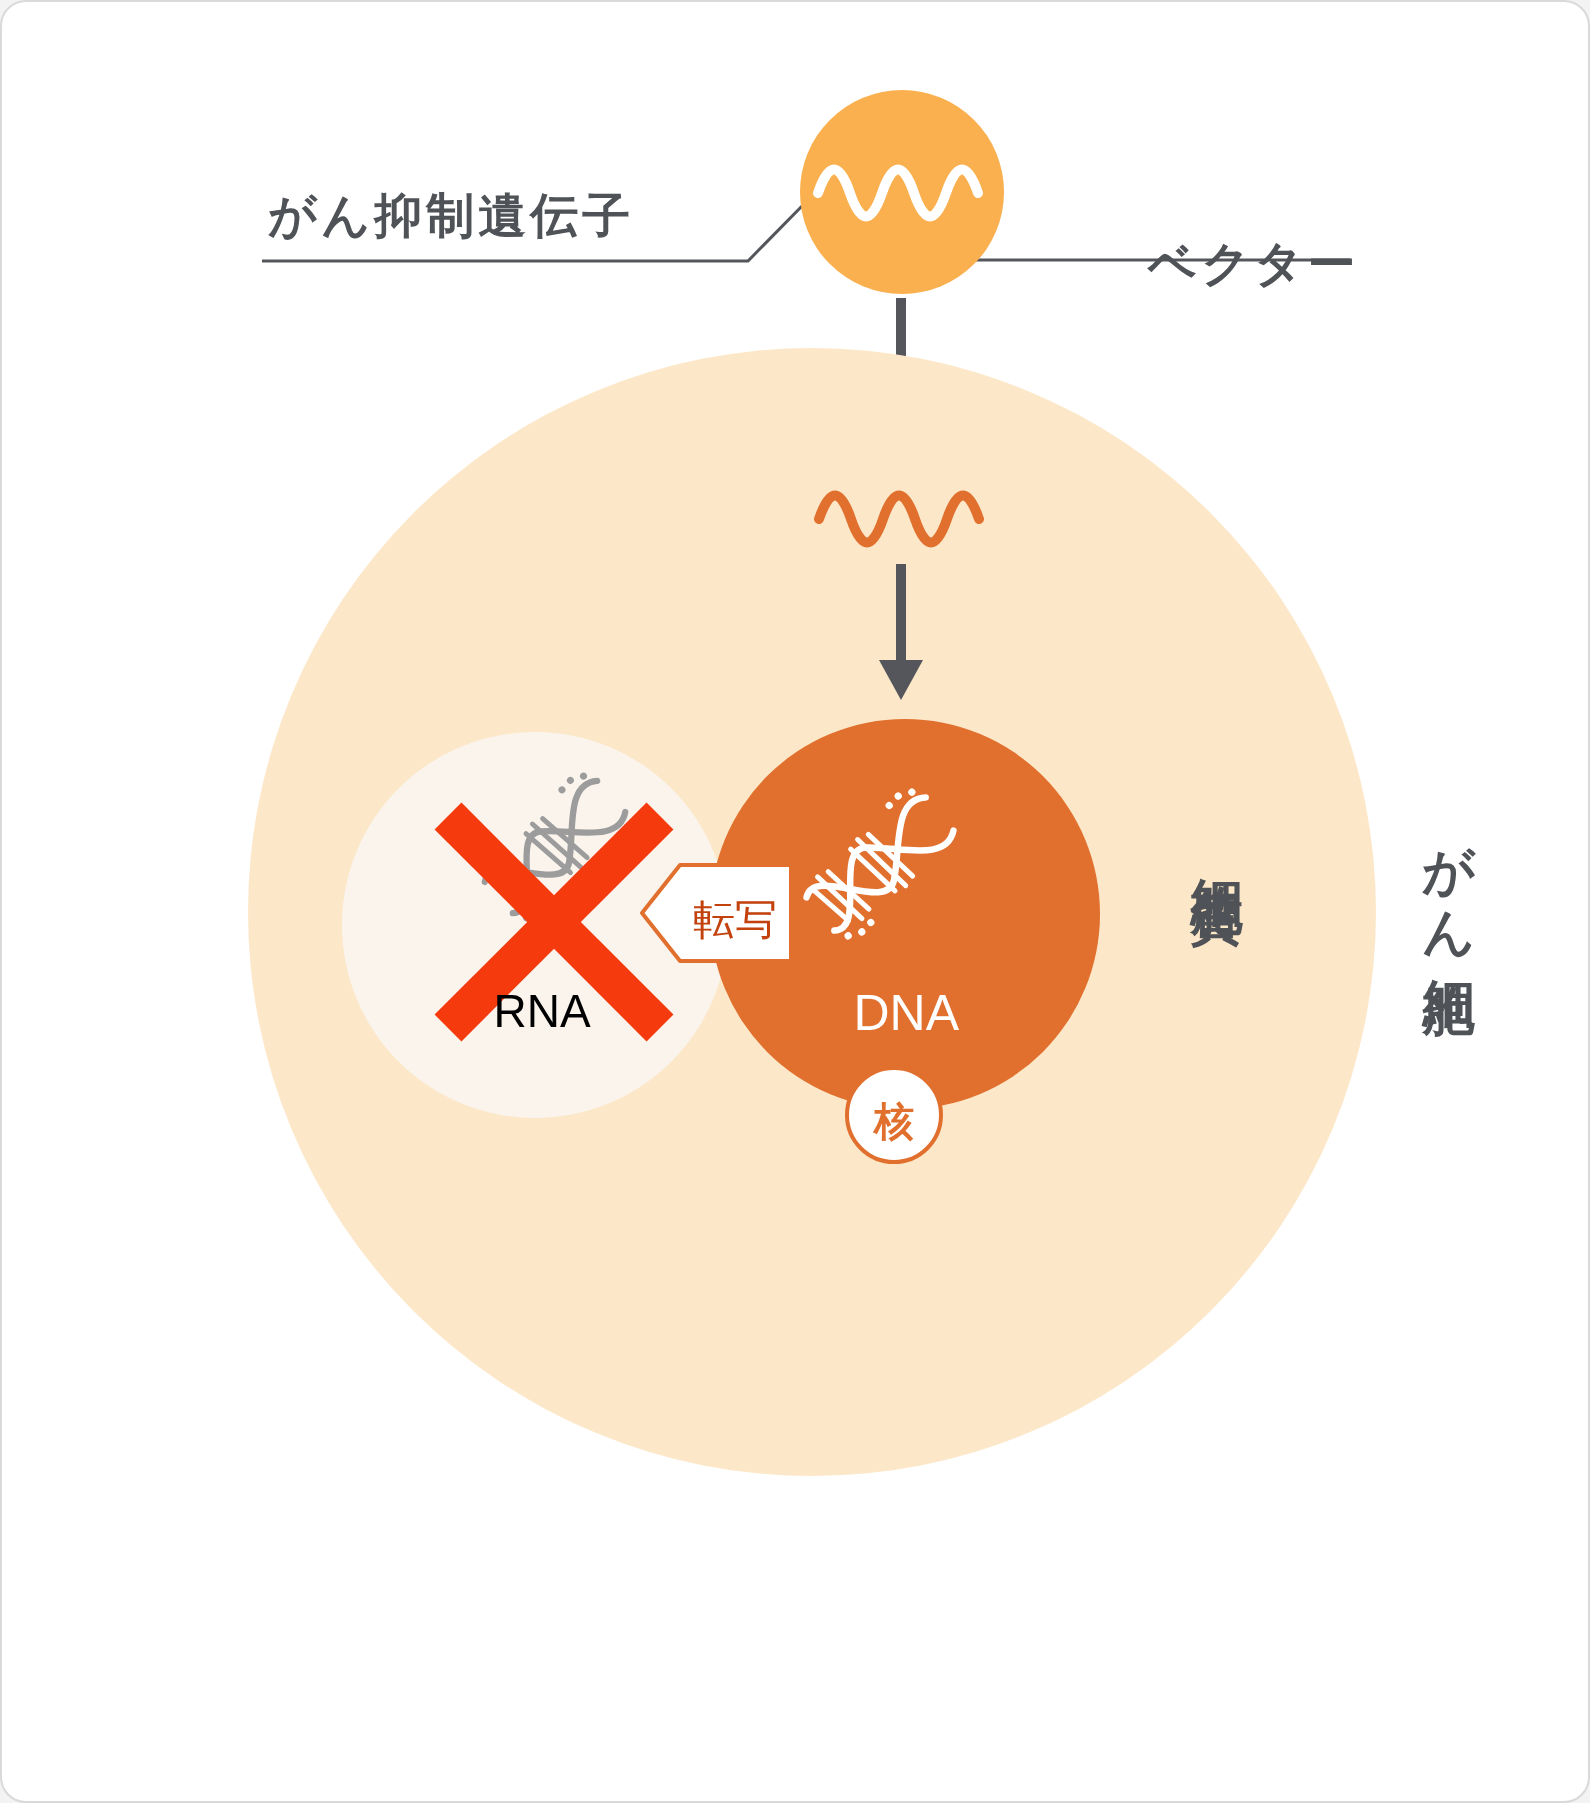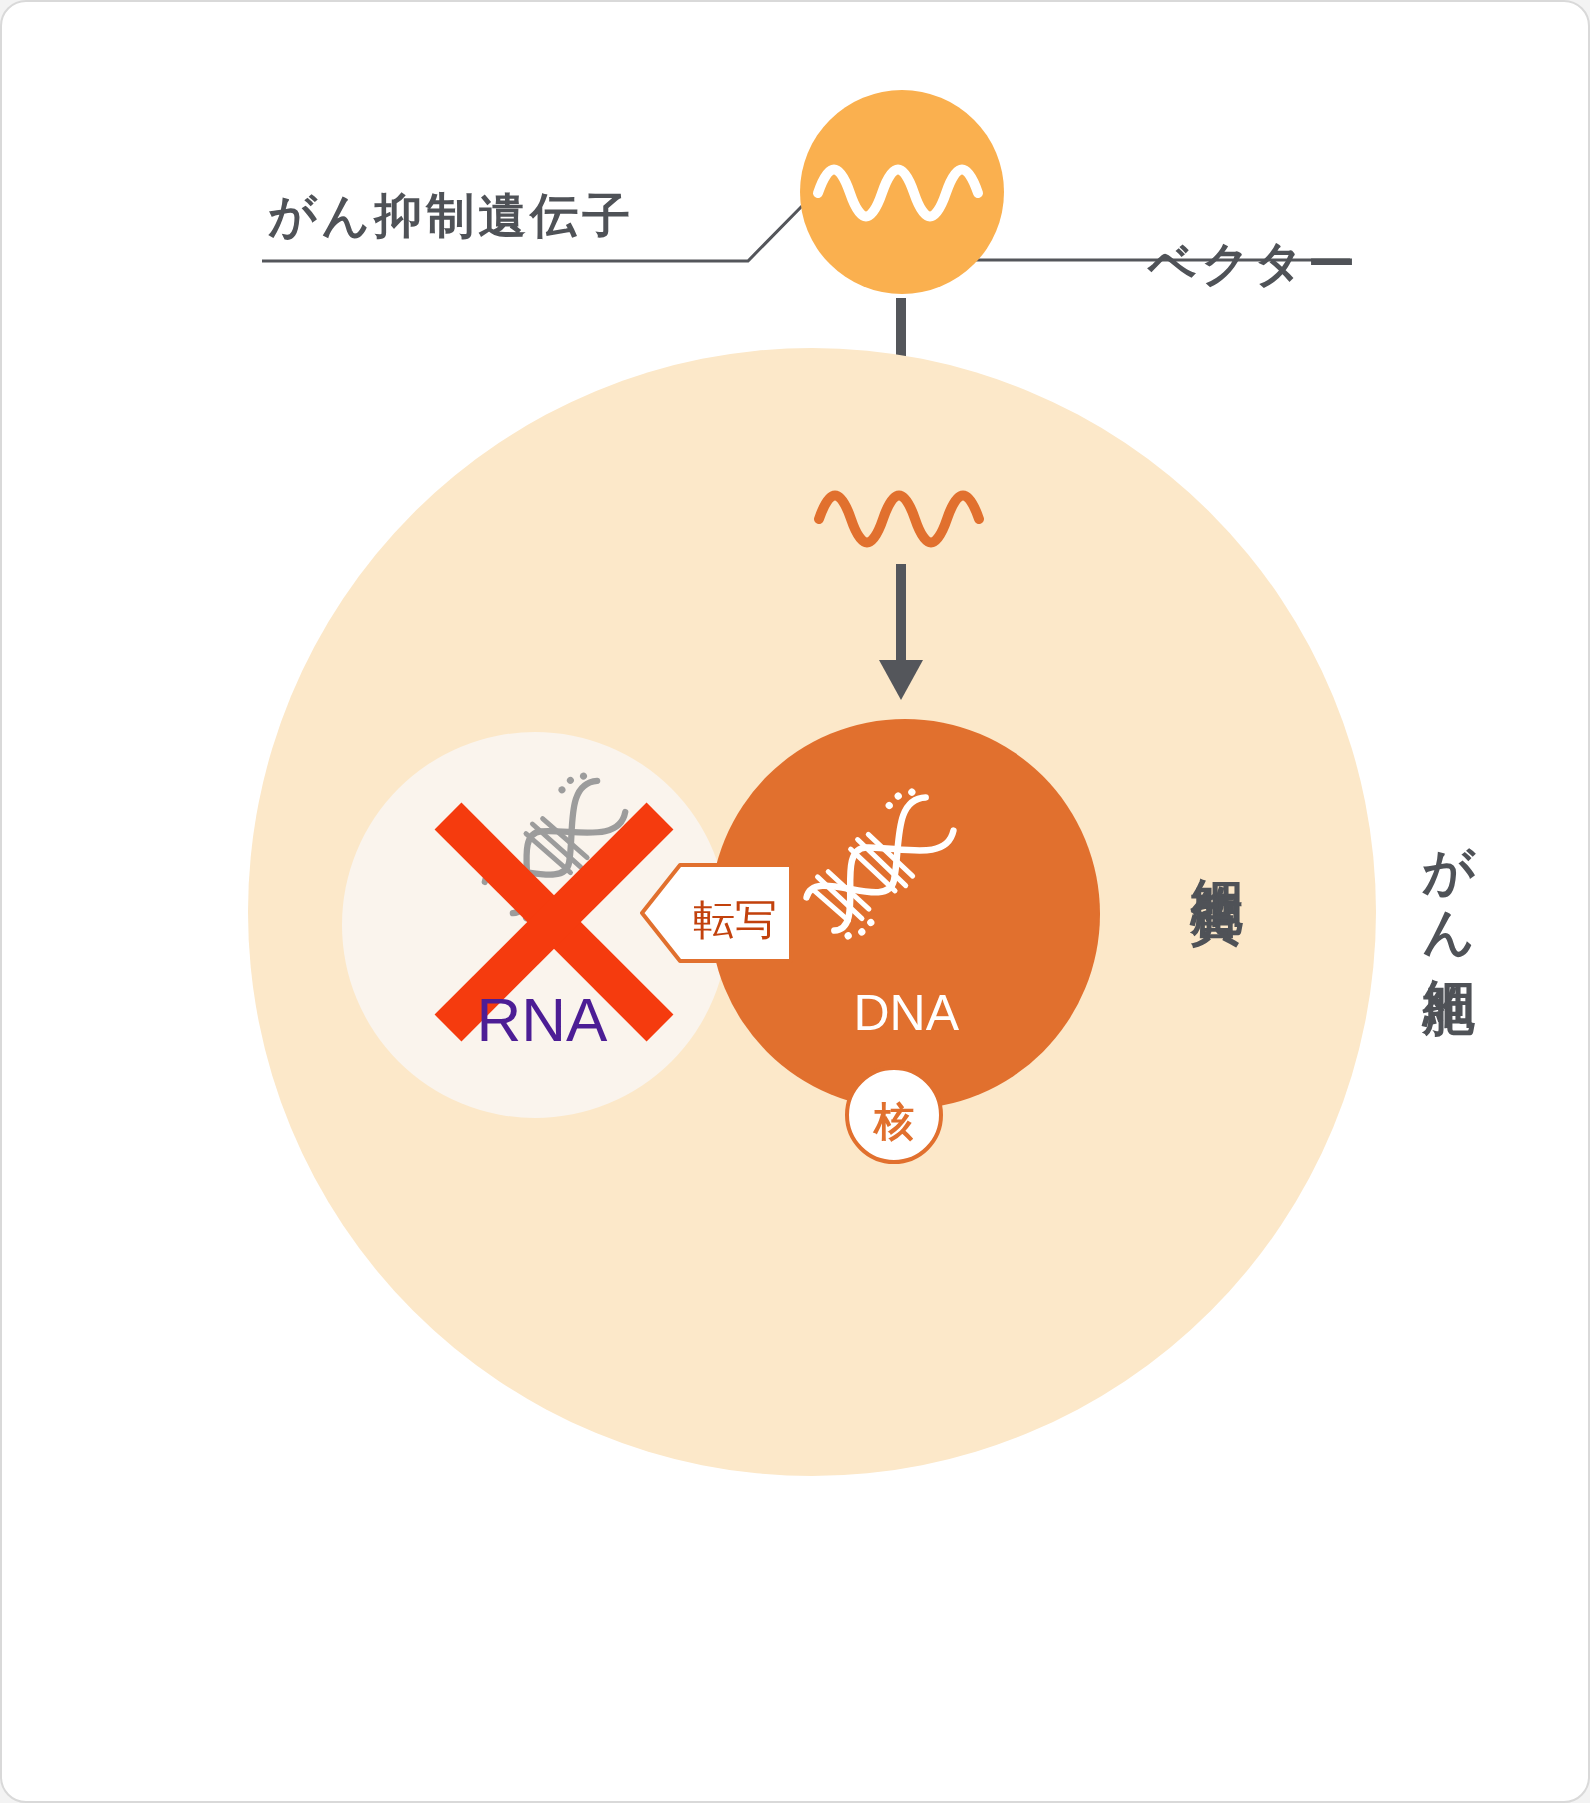--- a/index.html
+++ b/index.html
@@ -20,21 +20,21 @@
   .lbl { position:absolute; white-space:nowrap; }
 
   .toplabel {
     font-size:48px; font-weight:600; letter-spacing:4px; color:#4F5257;
   }
   .vtext {
     font-size:52px; font-weight:600; letter-spacing:6px; color:#4F5257;
     writing-mode:vertical-rl; text-orientation:upright; line-height:1.1;
   }
   .dna-label { font-size:50px; font-weight:500; color:#ffffff; width:140px; text-align:right; }
-  .rna-label { font-size:62px; font-weight:500; color:#4c1d95; width:140px; text-align:center; }
+  .rna-label { font-size:46px; font-weight:500; color:#000000; width:140px; text-align:center; }
   .badge-label { font-size:42px; font-weight:400; color:#c2410c; width:112px; text-align:center; }
   .core-label { font-size:40px; font-weight:600; color:#E1702E; width:96px; text-align:center; }
   .caption { font-size:52px; font-weight:600; letter-spacing:2px; color:#4F5257; }
 
   .wave-white { stroke:#ffffff; fill:none; }
   .wave-orange { stroke:#E1702E; fill:none; }
   .helix-white { stroke:#ffffff; color:#ffffff; fill:none; }
   .helix-gray { stroke:#9C9C9C; color:#9C9C9C; fill:none; }
 </style>
 </head>

